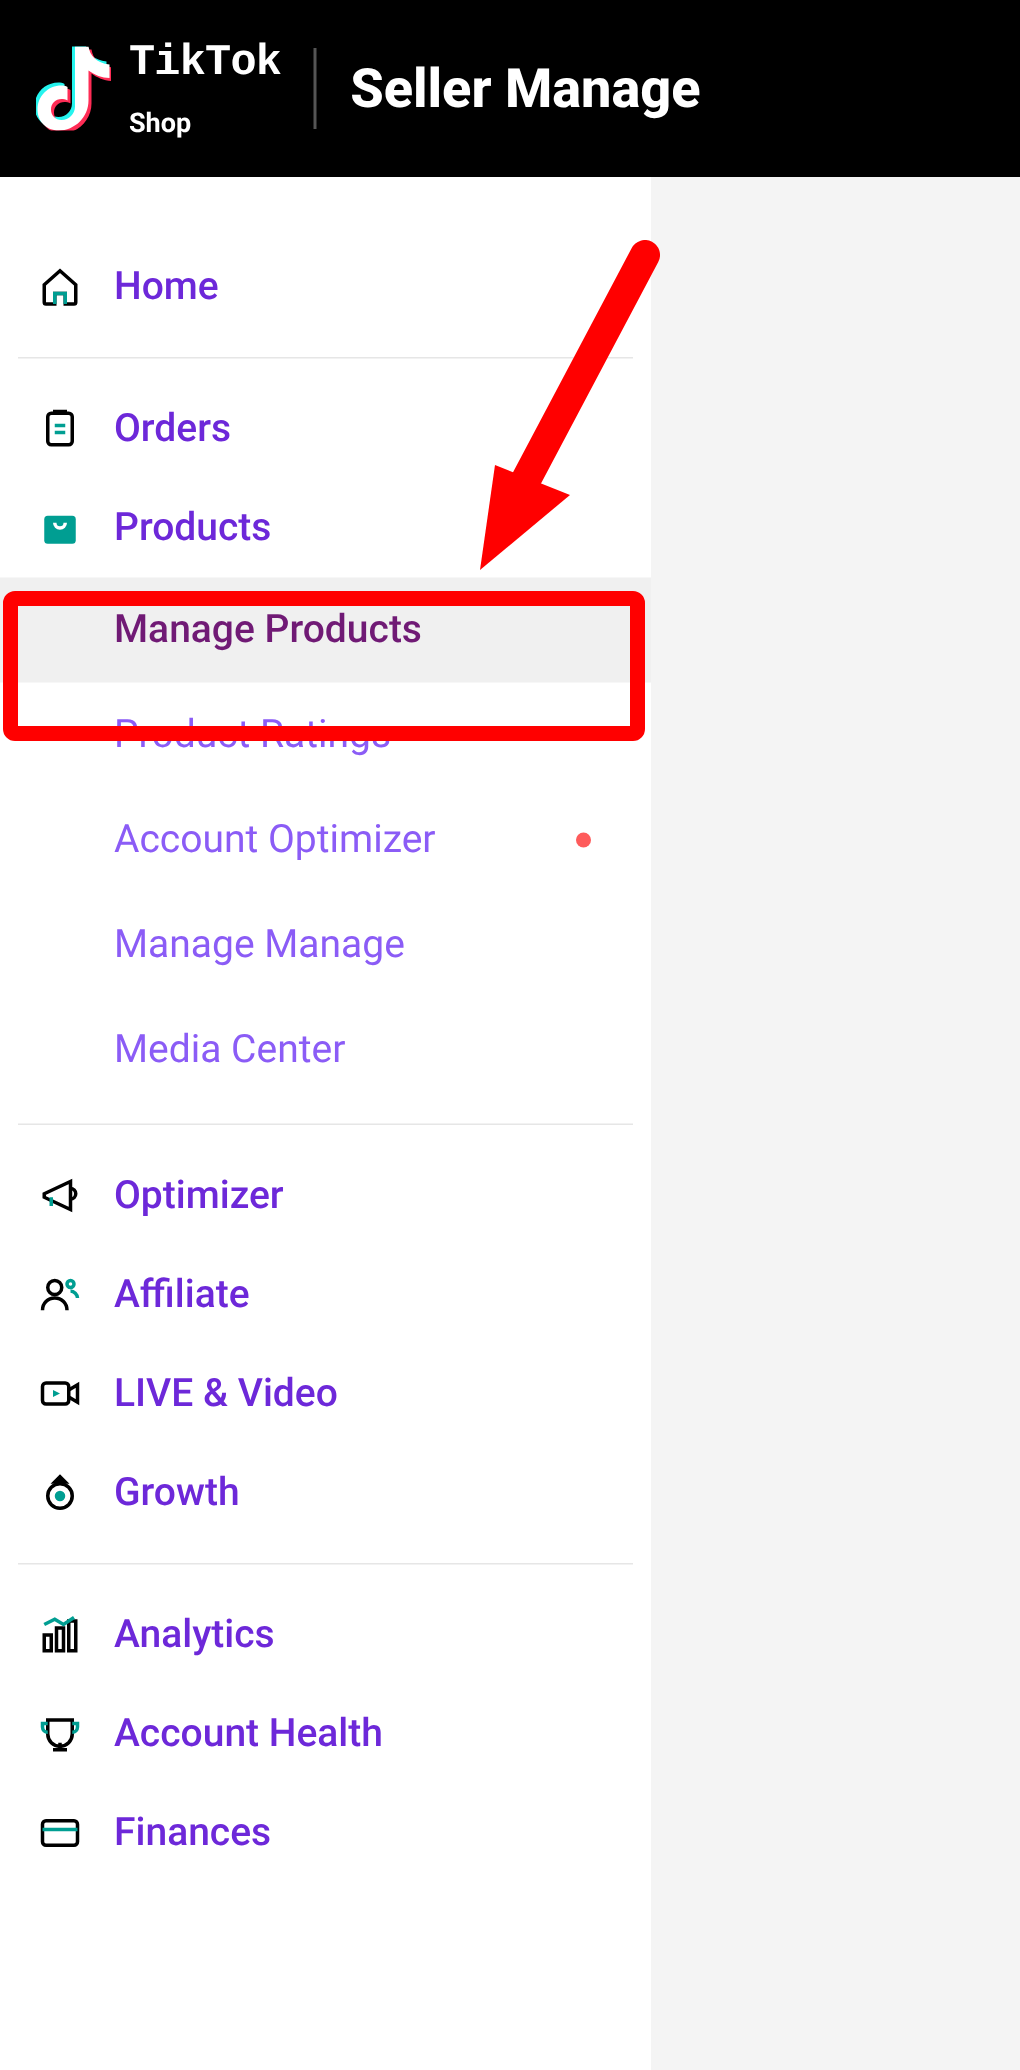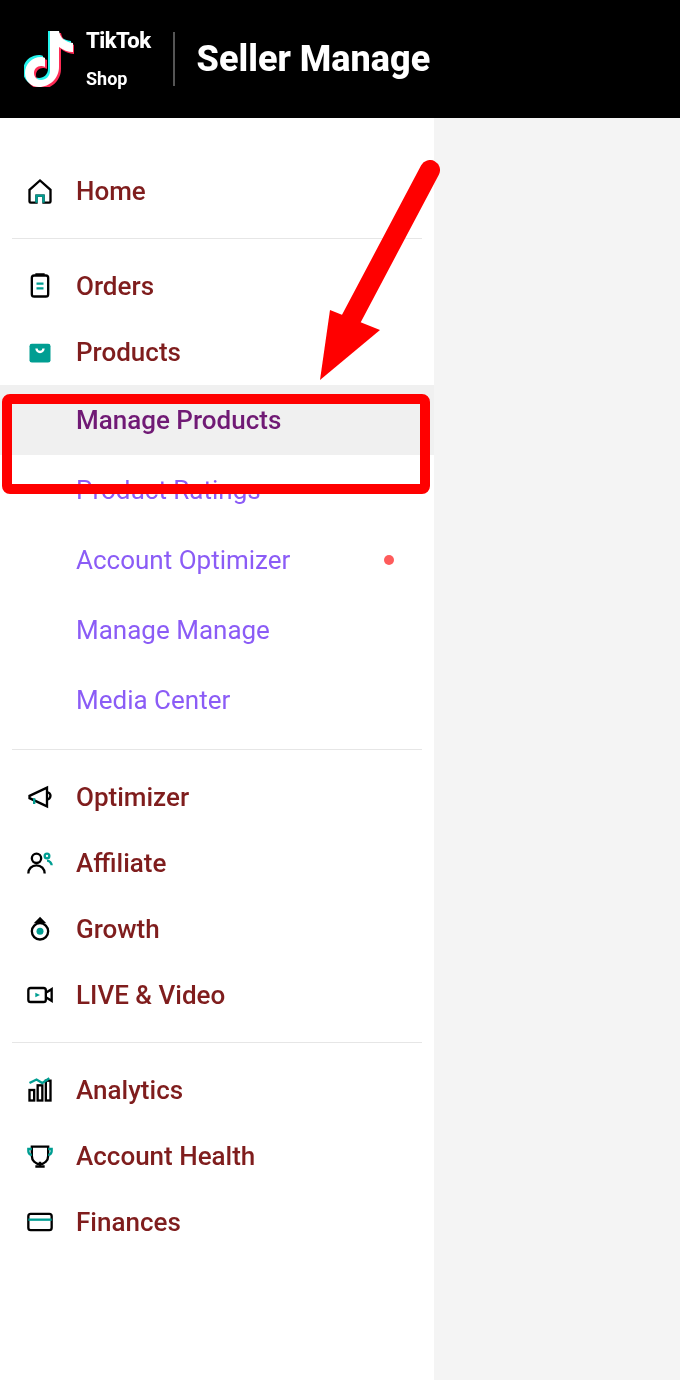--- a/index.html
+++ b/index.html
@@ -2,28 +2,28 @@
 <html><head>
 <meta charset="utf-8">
 <style>
   * { box-sizing: border-box; margin: 0; padding: 0; }
   html, body { width: 680px; height: 1380px; font-family: -apple-system, BlinkMacSystemFont, "Segoe UI", Roboto, Helvetica, Arial, sans-serif; background: #f4f4f4; overflow: hidden; }
   .page { width: 680px; height: 1380px; display: flex; flex-direction: column; }
   .header { background: #000; height: 118px; display: flex; align-items: center; padding-left: 24px; gap: 22px; }
   .header-logo { display: flex; align-items: center; gap: 12px; }
   .header-logo svg { width: 50px; height: 56px; }
   .header-logo-text { color: #fff; display: flex; flex-direction: column; justify-content: center; line-height: 1; }
-  .header-logo-text .brand { font-weight: 800; font-size: 22px; letter-spacing: -0.5px; }
+  .header-logo-text .brand { font-weight: 800; font-size: 29px; letter-spacing: -0.5px; font-family: Liberation Mono, monospace; }
   .header-logo-text .sub { font-weight: 700; font-size: 18px; margin-top: 18px; }
   .header-divider { width: 2px; height: 54px; background: #555; }
   .header-title { color: #fff; font-size: 36px; font-weight: 800; }
   .body { flex: 1 1 auto; display: flex; }
   .sidebar { width: 434px; background: #fff; height: 100%; padding-top: 40px; position: relative; }
   .content { flex: 1; background: #f4f4f4; }
-  .nav-item { display: flex; align-items: center; gap: 22px; padding: 18px 26px; font-size: 26px; color: #7f1d1d; font-weight: 500; cursor: pointer; }
+  .nav-item { display: flex; align-items: center; gap: 22px; padding: 18px 26px; font-size: 26px; color: #6d28d9; font-weight: 500; cursor: pointer; }
   .nav-item .icon { width: 28px; height: 28px; flex: 0 0 28px; display: flex; align-items: center; justify-content: center; }
   .nav-item .icon svg { width: 28px; height: 28px; }
   .nav-sub { display: flex; align-items: center; padding: 20px 26px 20px 76px; font-size: 26px; color: #8b5cf6; font-weight: 400; cursor: pointer; position: relative; }
   .nav-sub.active { background: #f0f0f0; color: #701a75; font-weight: 500; }
   .nav-sub .dot { width: 10px; height: 10px; border-radius: 50%; background: #fe5b5b; position: absolute; right: 40px; top: 50%; transform: translateY(-50%); }
   .divider { height: 1px; background: #e6e6e6; margin: 14px 12px; }
   .highlight-box { position: absolute; border: 10px solid #ff0000; border-radius: 8px; pointer-events: none; }
   .arrow { position: absolute; pointer-events: none; }
   .arrow svg { width: 140px; height: 230px; }
 </style>
@@ -125,37 +125,37 @@
               <circle cx="18" cy="6" r="2" stroke="#009e92"></circle>
               <path d="M22 14c0-2-2-4-4-4" stroke="#009e92"></path>
             </svg>
         </span>
         <span>Affiliate</span>
       </div>
 
       <div class="nav-item">
         <span class="icon">
           <svg viewBox="0 0 24 24" fill="none" stroke="#000" stroke-width="2">
+              <rect x="2" y="6" width="15" height="12" rx="2"></rect>
+              <path d="M17 10l5-3v10l-5-3"></path>
+              <path d="M8 10l4 2-4 2v-4z" fill="#009e92" stroke="none"></path>
+            </svg>
+        </span>
+        <span>LIVE &amp; Video</span>
+      </div>
+
+      <div class="nav-item">
+        <span class="icon">
+          <svg viewBox="0 0 24 24" fill="none" stroke="#000" stroke-width="2">
               <circle cx="12" cy="14" r="7"></circle>
               <path d="M12 3l-3 3h6l-3-3z" fill="#000"></path>
               <circle cx="12" cy="14" r="3" fill="#009e92" stroke="none"></circle>
             </svg>
         </span>
         <span>Growth</span>
-      </div>
-
-      <div class="nav-item">
-        <span class="icon">
-          <svg viewBox="0 0 24 24" fill="none" stroke="#000" stroke-width="2">
-              <rect x="2" y="6" width="15" height="12" rx="2"></rect>
-              <path d="M17 10l5-3v10l-5-3"></path>
-              <path d="M8 10l4 2-4 2v-4z" fill="#009e92" stroke="none"></path>
-            </svg>
-        </span>
-        <span>LIVE &amp; Video</span>
       </div>
 
       <div class="divider"></div>
 
       <div class="nav-item">
         <span class="icon">
           <svg viewBox="0 0 24 24" fill="none" stroke="#000" stroke-width="2">
               <rect x="3" y="12" width="4" height="9"></rect>
               <rect x="10" y="8" width="4" height="13"></rect>
               <rect x="17" y="4" width="4" height="17"></rect>

